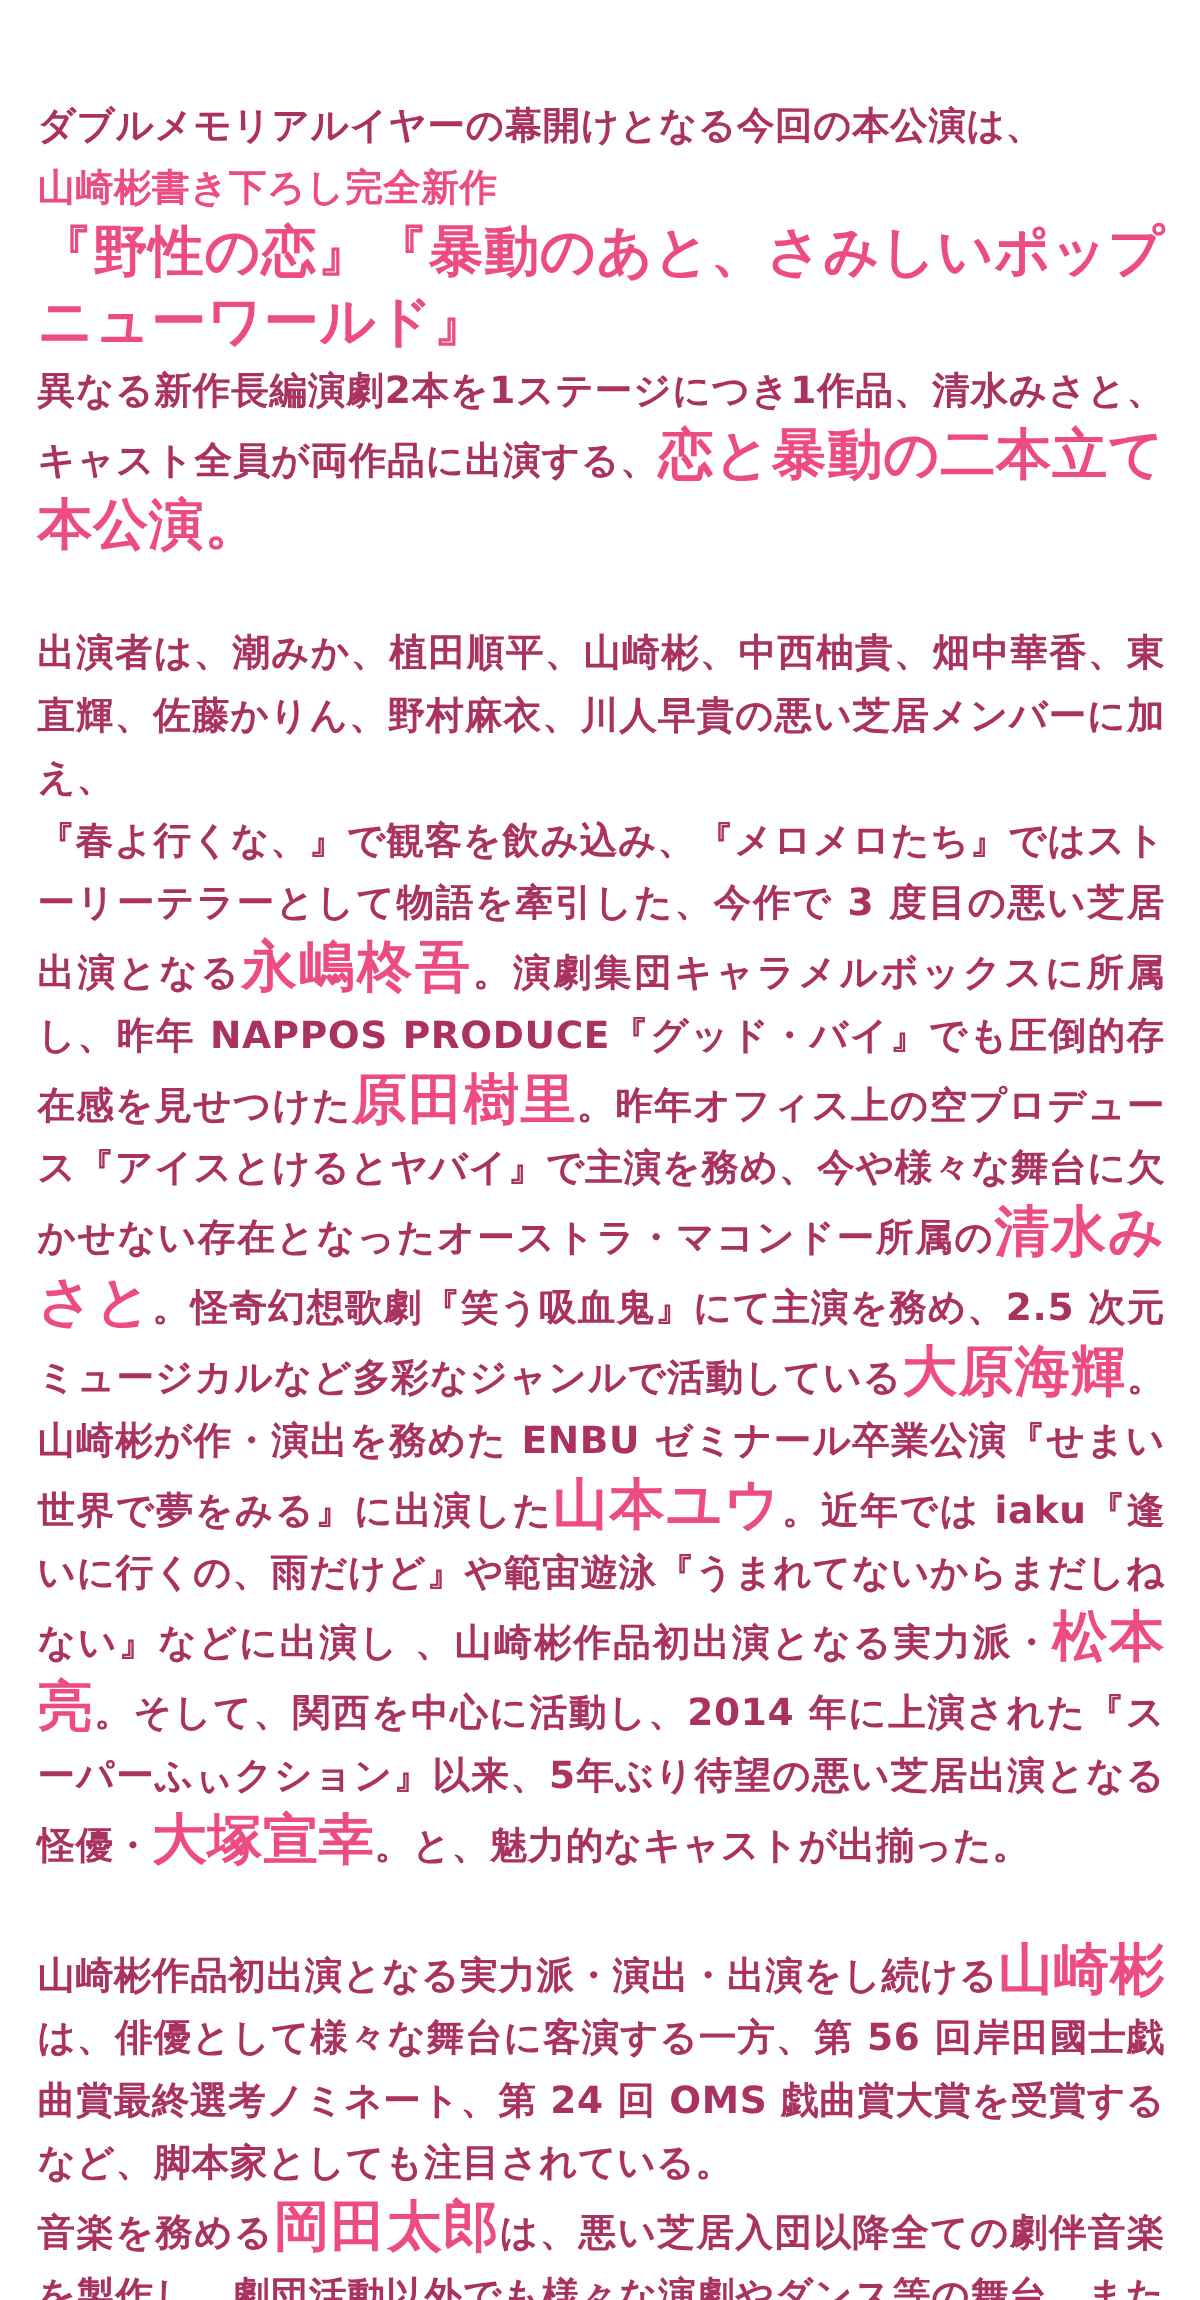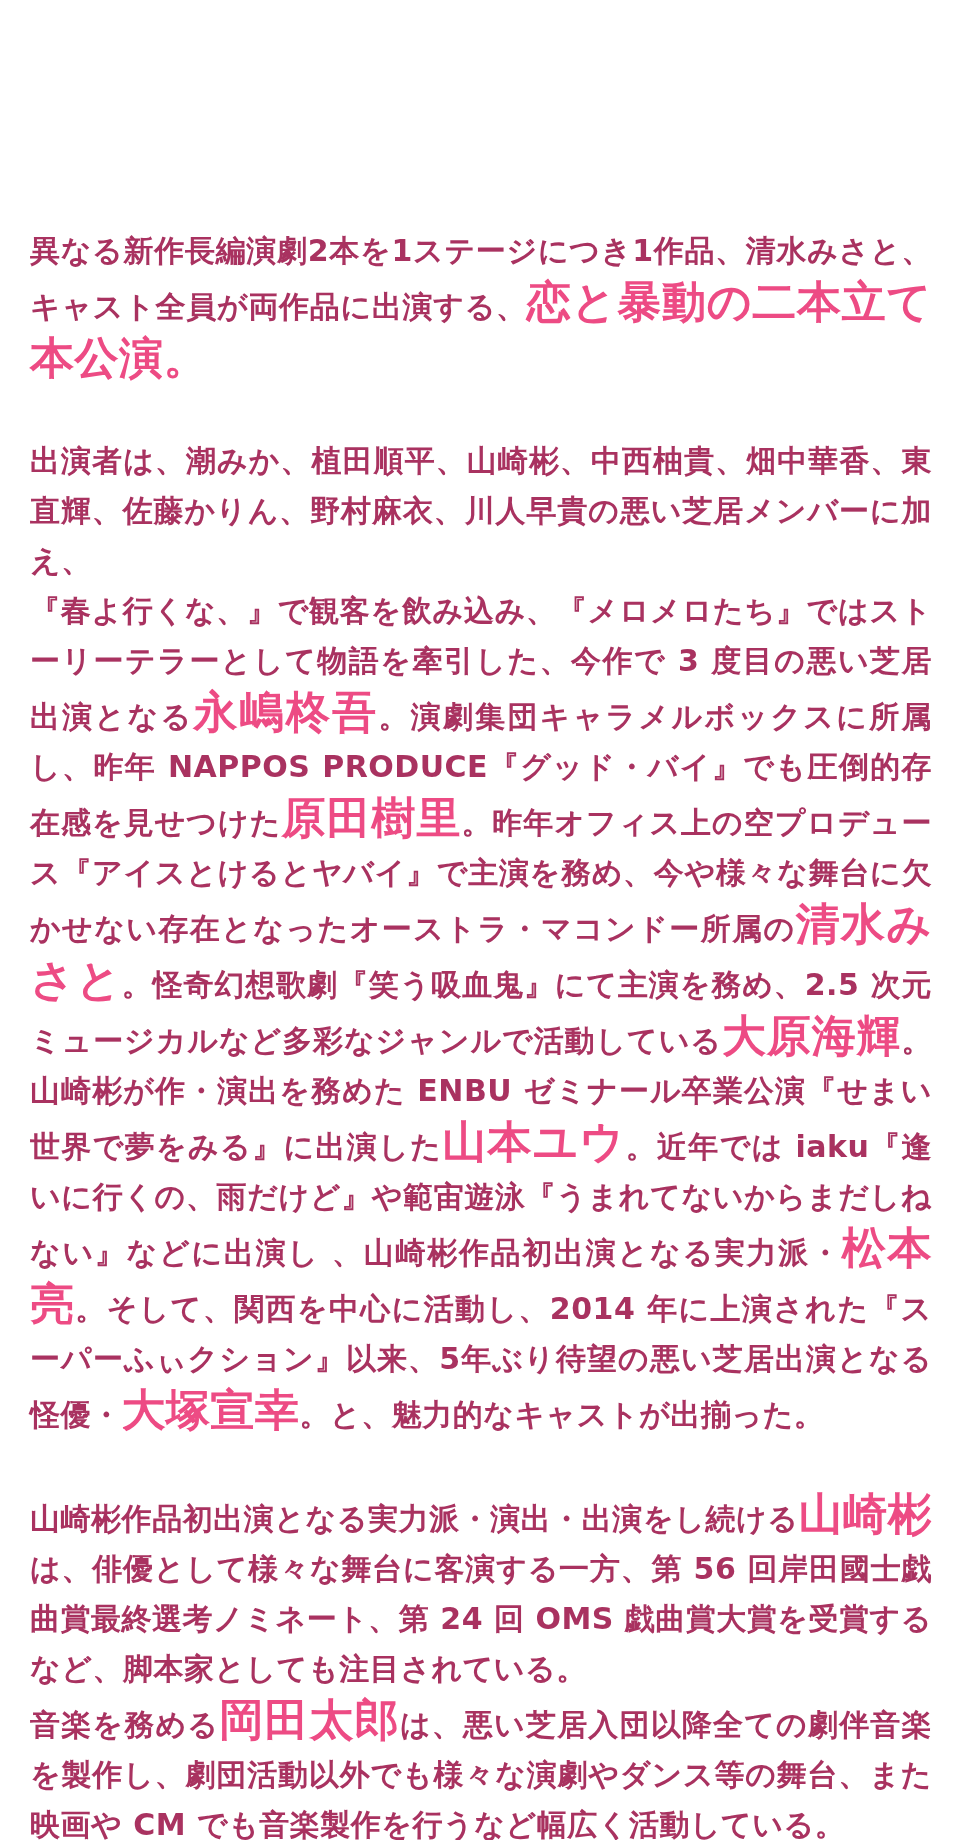--- a/index.html
+++ b/index.html
@@ -41,16 +41,16 @@
     color: var(--em-color, #ed4b84);
     font-size: 44px;
     line-height: 1.2;
     font-weight: 700;
   }
 </style>
 </head>
 <body style="background: rgb(255, 255, 255);">
 
 <div class="article">
-    <p><br><br><br><br><span class="normal">異なる新作長編演劇2本を1ステージにつき1作品、清水みさと、キャスト全員が両作品に出演する、</span><span class="em-large">恋と暴動の二本立て本公演。</span></p>
+    <p><br><span class="normal">ダブルメモリアルイヤーの幕開けとなる今回の本公演は、</span><br><span class="em">山崎彬書き下ろし完全新作</span><br><span class="em-large">『野性の恋』『暴動のあと、さみしいポップニューワールド』</span><br><span class="normal">異なる新作長編演劇2本を1ステージにつき1作品、清水みさと、キャスト全員が両作品に出演する、</span><span class="em-large">恋と暴動の二本立て本公演。</span></p>
     <p><span class="normal">出演者は、潮みか、植田順平、山崎彬、中西柚貴、畑中華香、東直輝、佐藤かりん、野村麻衣、川人早貴の悪い芝居メンバーに加え、</span><br><span class="normal">『春よ行くな、』で観客を飲み込み、『メロメロたち』ではストーリーテラーとして物語を牽引した、今作で 3 度目の悪い芝居出演となる</span><span class="em-large">永嶋柊吾</span><span class="normal">。演劇集団キャラメルボックスに所属し、昨年 NAPPOS PRODUCE『グッド・バイ』でも圧倒的存在感を見せつけた</span><span class="em-large">原田樹里</span><span class="normal">。昨年オフィス上の空プロデュース『アイスとけるとヤバイ』で主演を務め、今や様々な舞台に欠かせない存在となったオーストラ・マコンドー所属の</span><span class="em-large">清水みさと</span><span class="normal">。怪奇幻想歌劇『笑う吸血鬼』にて主演を務め、2.5 次元ミュージカルなど多彩なジャンルで活動している</span><span class="em-large">大原海輝</span><span class="normal">。山崎彬が作・演出を務めた ENBU ゼミナール卒業公演『せまい世界で夢をみる』に出演した</span><span class="em-large">山本ユウ</span><span class="normal">。近年では iaku『逢いに行くの、雨だけど』や範宙遊泳『うまれてないからまだしねない』などに出演し 、山崎彬作品初出演となる実力派・</span><span class="em-large">松本亮</span><span class="normal">。そして、関西を中心に活動し、2014 年に上演された『スーパーふぃクション』以来、5年ぶり待望の悪い芝居出演となる怪優・</span><span class="em-large">大塚宣幸</span><span class="normal">。と、魅力的なキャストが出揃った。</span></p>
     <p><span class="normal">山崎彬作品初出演となる実力派・演出・出演をし続ける</span><span class="em-large">山崎彬</span><span class="normal">は、俳優として様々な舞台に客演する一方、第 56 回岸田國士戯曲賞最終選考ノミネート、第 24 回 OMS 戯曲賞大賞を受賞するなど、脚本家としても注目されている。</span><br><span class="normal">音楽を務める</span><span class="em-large">岡田太郎</span><span class="normal">は、悪い芝居入団以降全ての劇伴音楽を製作し、劇団活動以外でも様々な演劇やダンス等の舞台、また映画や CM でも音楽製作を行うなど幅広く活動している。</span></p>
   </div>
 
 </body></html>

